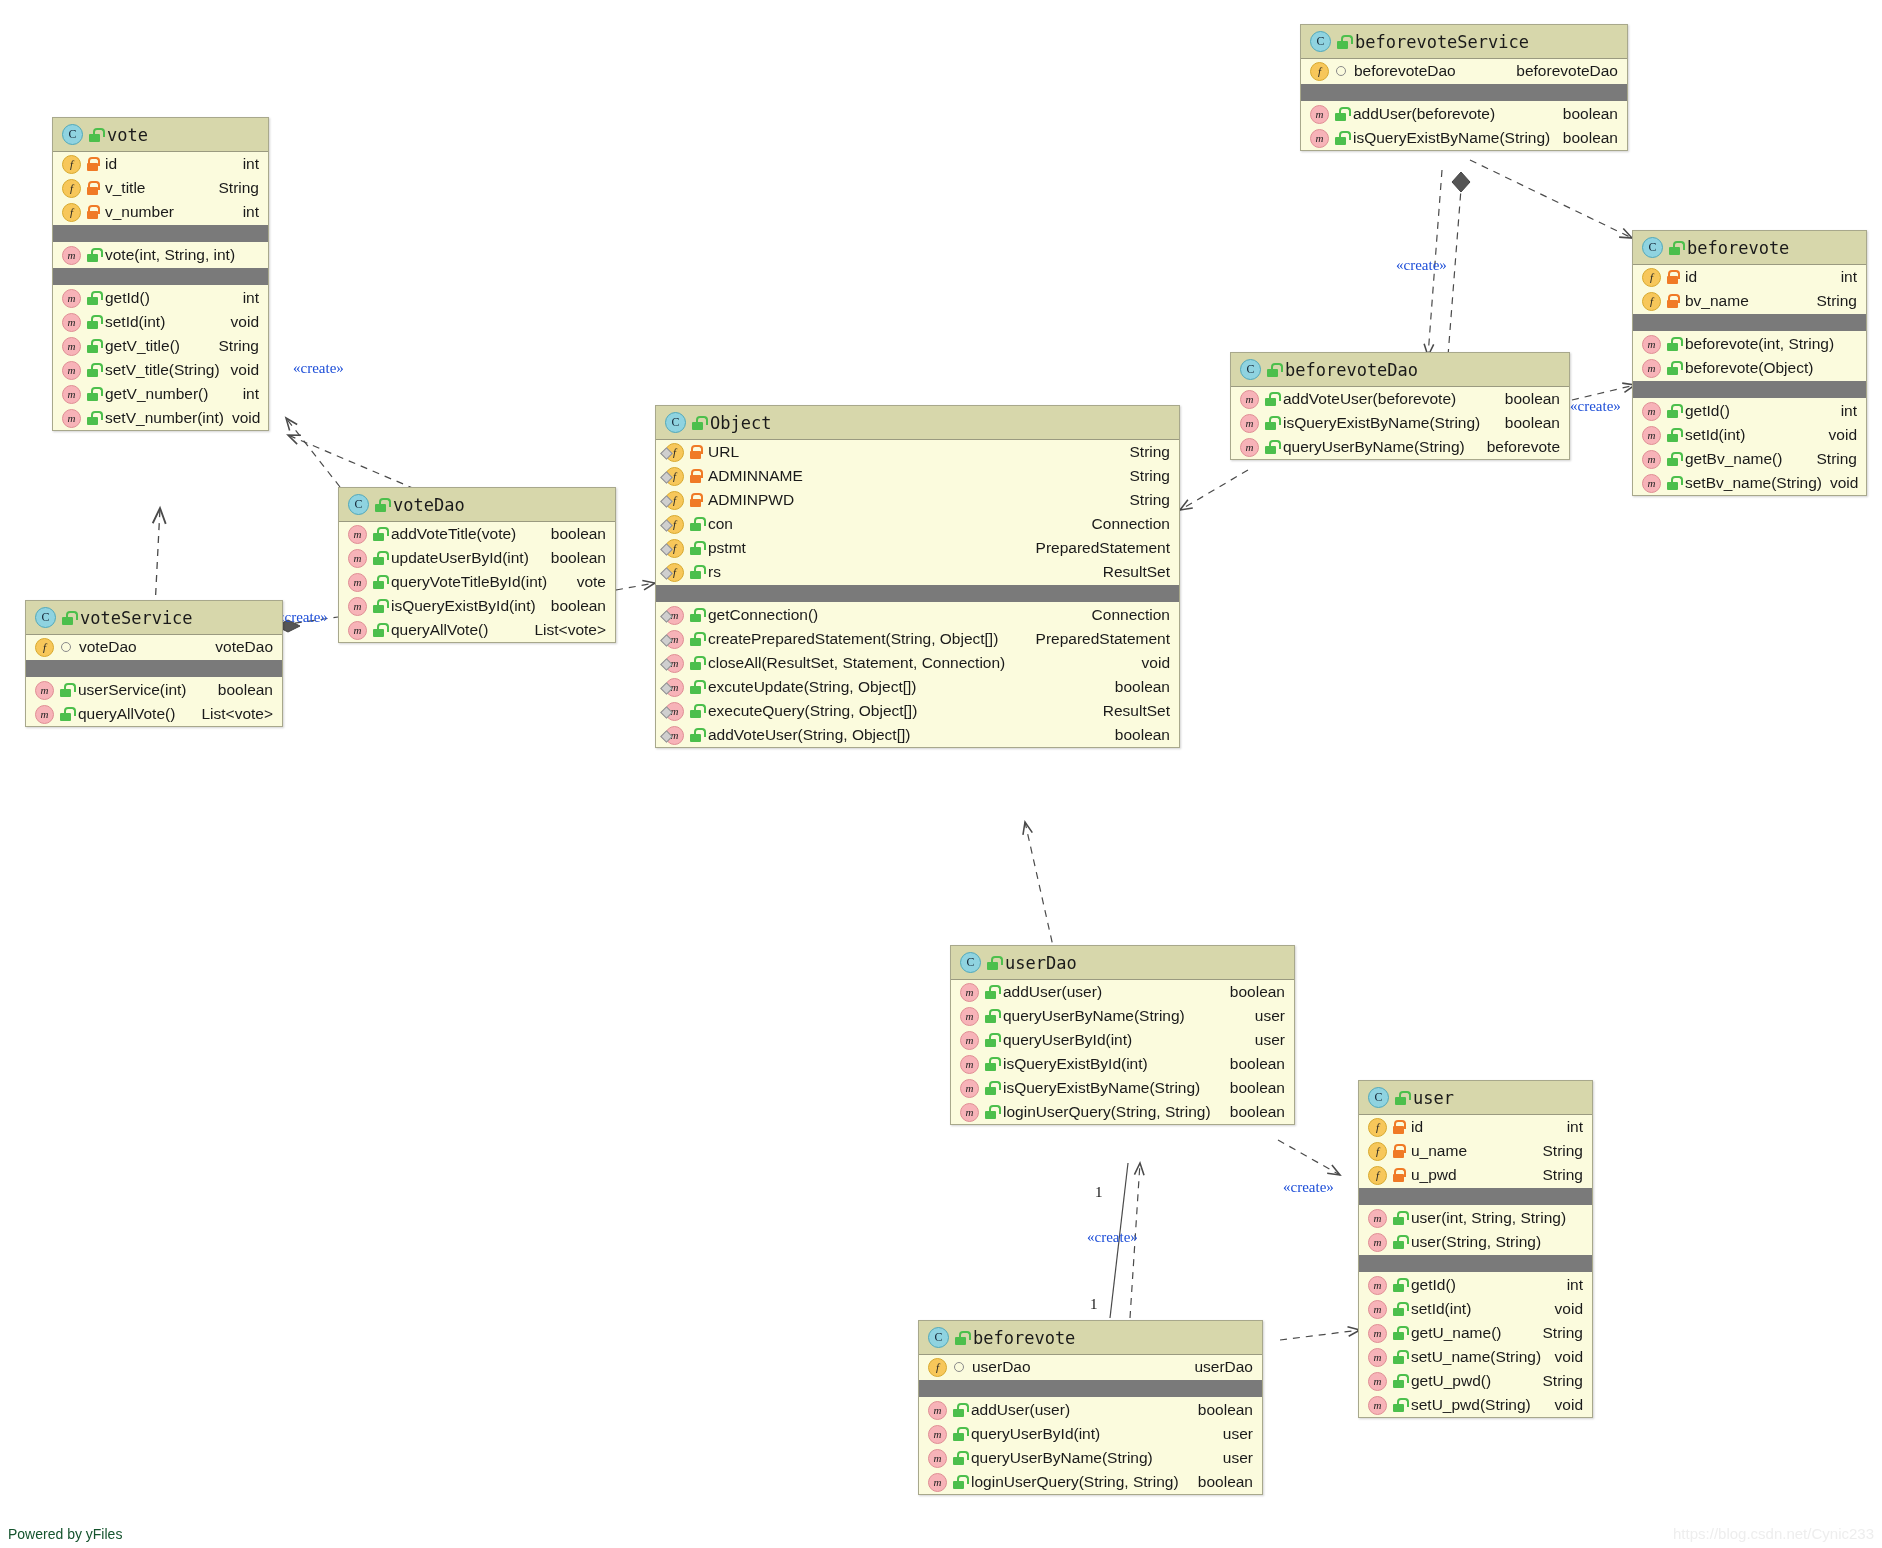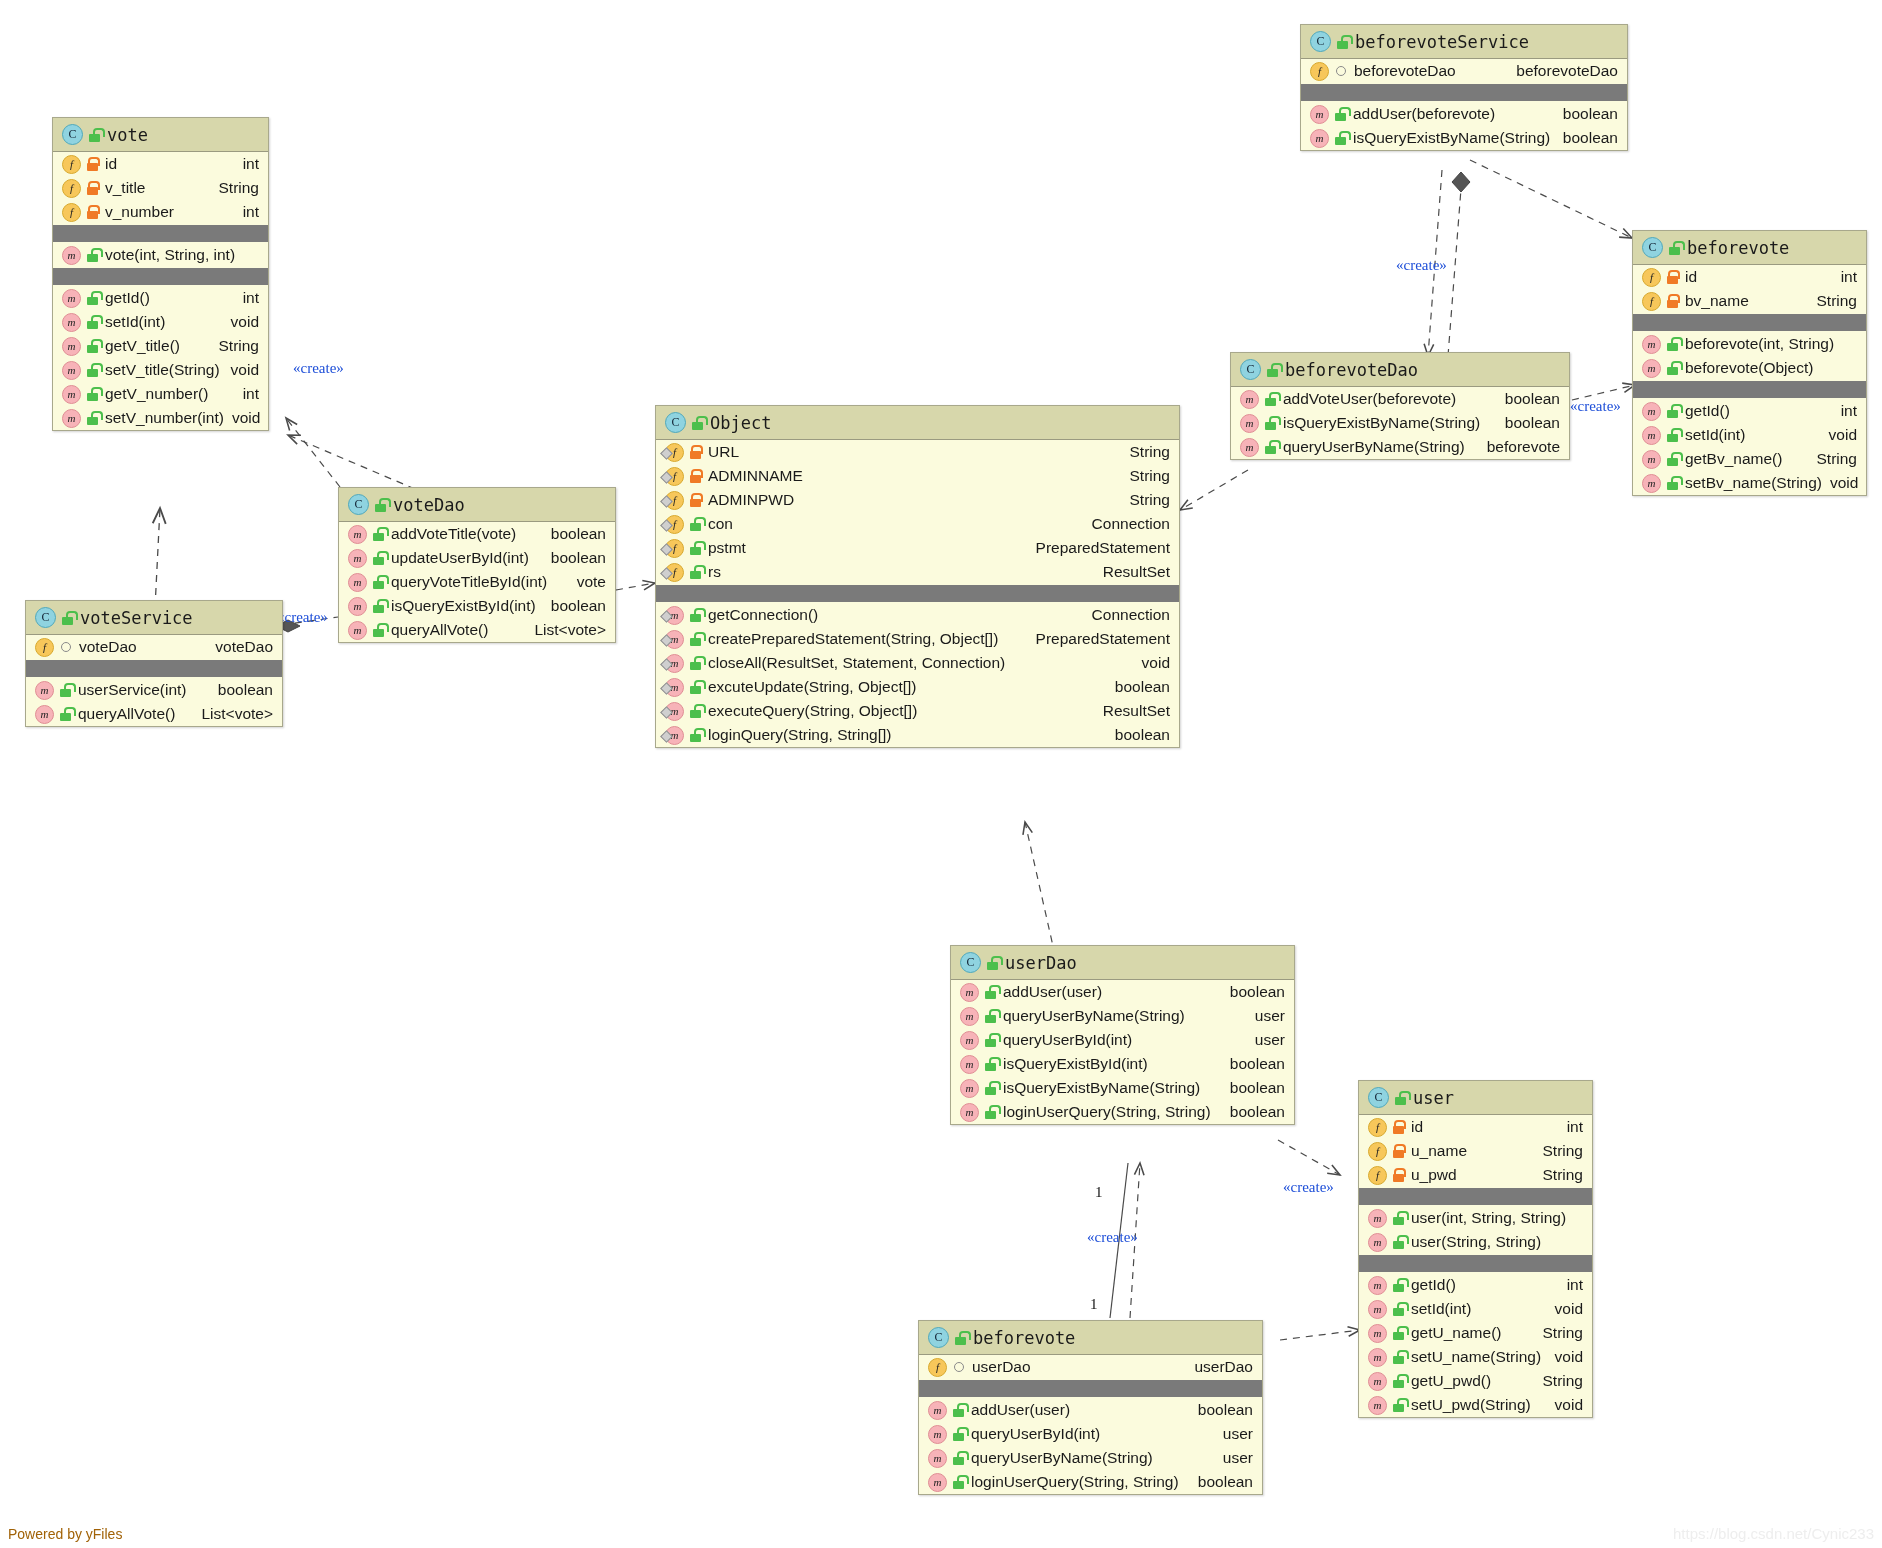--- a/index.html
+++ b/index.html
@@ -143,21 +143,21 @@
   .mult-label {
     position: absolute;
     font-family: "Liberation Serif", serif;
     font-size: 15px;
     color: #111;
   }
   .footer-left {
     position: absolute;
     left: 8px; bottom: 6px;
     font-size: 14px;
-    color: #a16207;
+    color: #14532d;
     font-family: "Liberation Sans", sans-serif;
     margin-top: 12px;
   }
   .footer-right {
     position: absolute;
     right: 8px; bottom: 6px;
     font-size: 15px;
     color: #eeeeee;
     font-family: "Liberation Sans", sans-serif;
   }
@@ -570,21 +570,21 @@
           <span class="nm">executeQuery(String, Object[])</span>
           <span class="spacer"></span>
           <span class="ty">ResultSet</span>
         </div>
       <div class="row">
           <span class="ic ic-m stat">m</span>
           <span class="lock pub">
             <span class="shackle"></span>
             <span class="body"></span>
           </span>
-          <span class="nm">loginQuery(String, String[])</span>
+          <span class="nm">addVoteUser(String, Object[])</span>
           <span class="spacer"></span>
           <span class="ty">boolean</span>
         </div>
     </div>
   </div>
 
   <div class="uml" style="left:1300px; top:24px; width:328px;">
     <div class="title">
       <span class="ic ic-c">C</span>
       <span class="lock pub">

